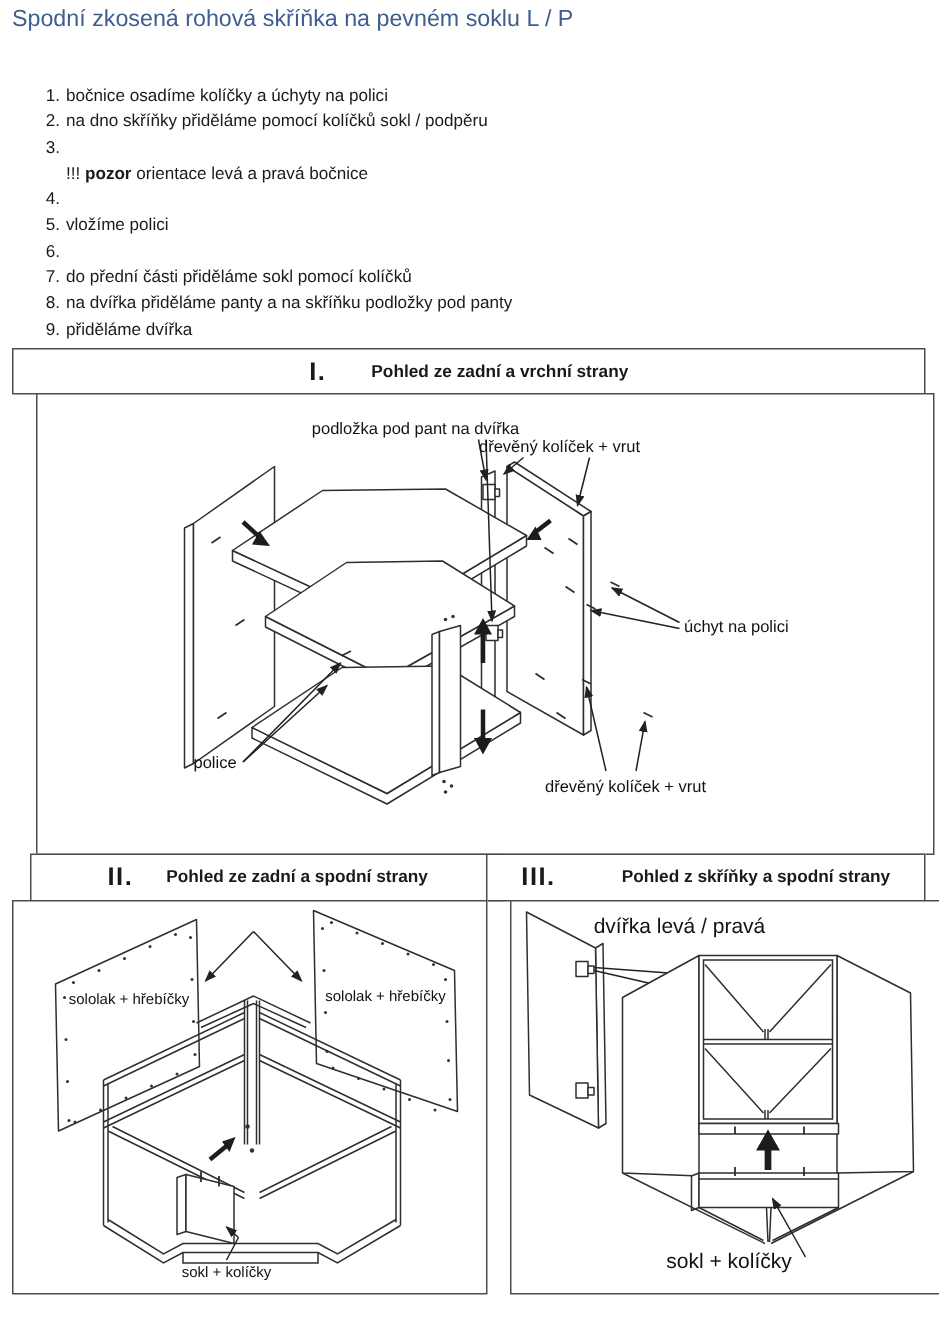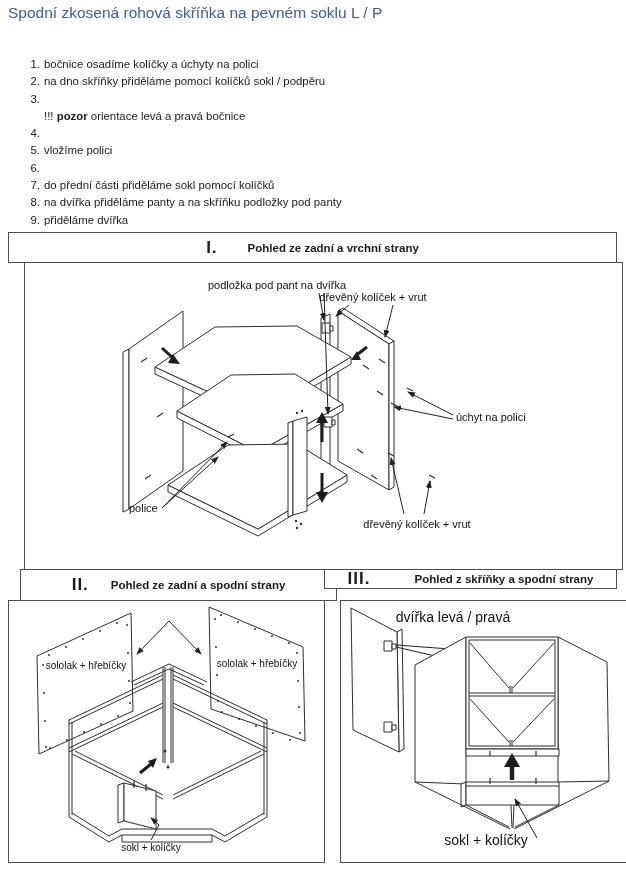--- a/index.html
+++ b/index.html
@@ -159,21 +159,21 @@
       <text class="t11" x="104" y="249">police</text>
       <text class="t11" x="392" y="265" text-anchor="middle">dřevěný kolíček + vrut</text>
     </svg>
   </div>
 
   <div class="panel-h g2" style="left:8px;top:569px;width:317px;height:32px;margin-left:12px;">
     <span class="numeral">II.</span>
     <span class="cap"><span>Pohled ze </span><b>zadní a spodní</b><span> strany</span></span>
   </div>
 
-  <div class="panel-h g2" style="left:324px;top:569px;width:293px;height:20px;gap:44px;">
+  <div class="panel-h g2" style="left:324px;top:569px;width:293px;height:32px;gap:44px;">
     <span class="numeral">III.</span>
     <span class="cap"><span>Pohled z </span><b>skříňky a spodní</b><span> strany</span></span>
   </div>
 
   <div class="panel-c" style="left:8px;top:600px;width:317px;height:263px;">
     <svg width="315" height="261" viewBox="0 0 315 261">
       <defs>
         <marker id="ah2" markerWidth="9" markerHeight="8" refX="7" refY="3" orient="auto">
           <path d="M0,0 L8,3 L0,6 Z" fill="#222"></path>
         </marker>

